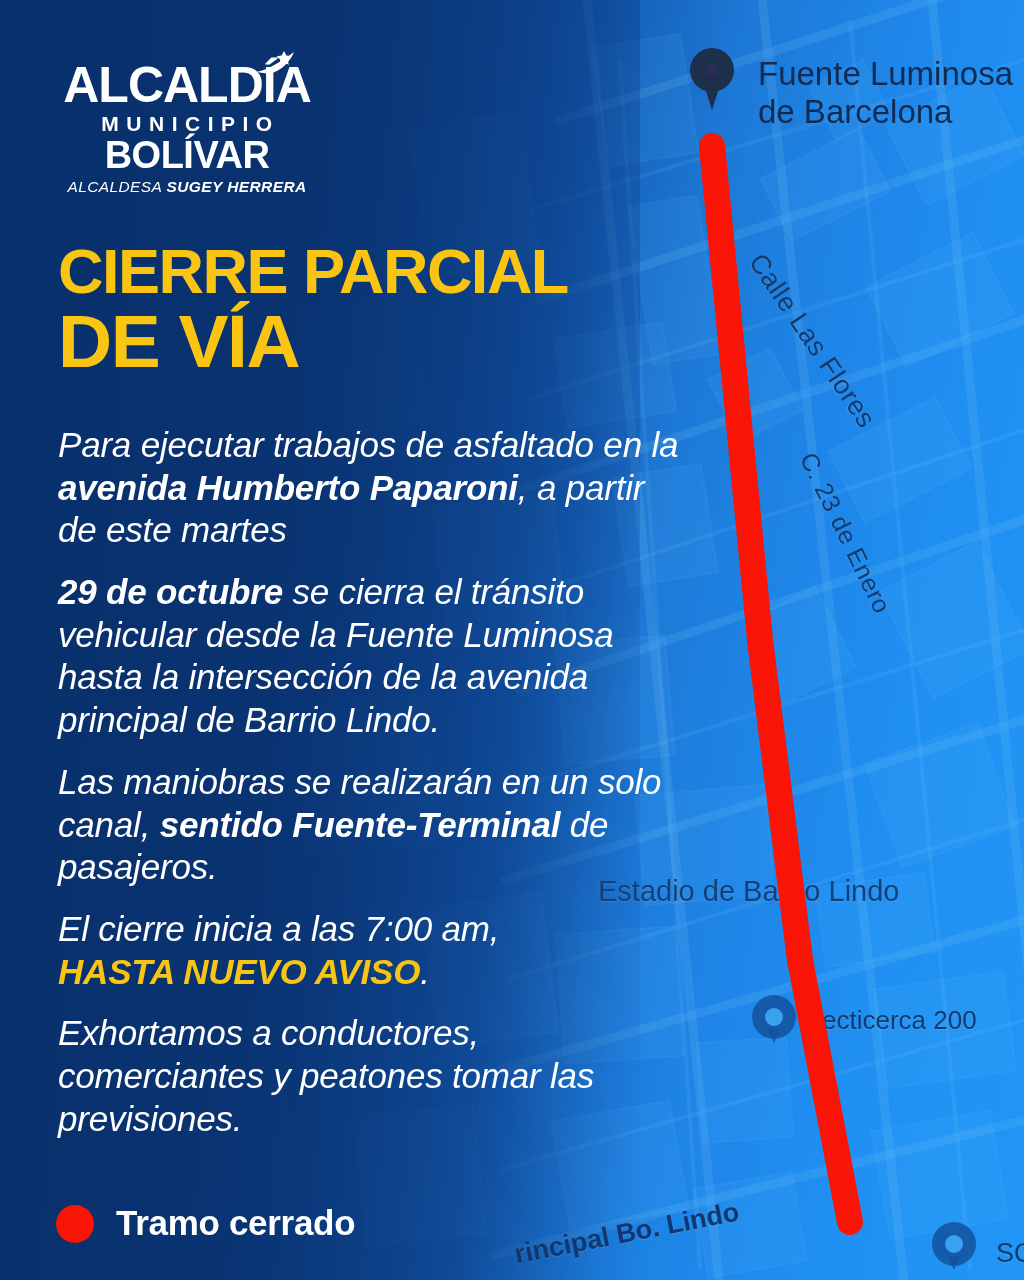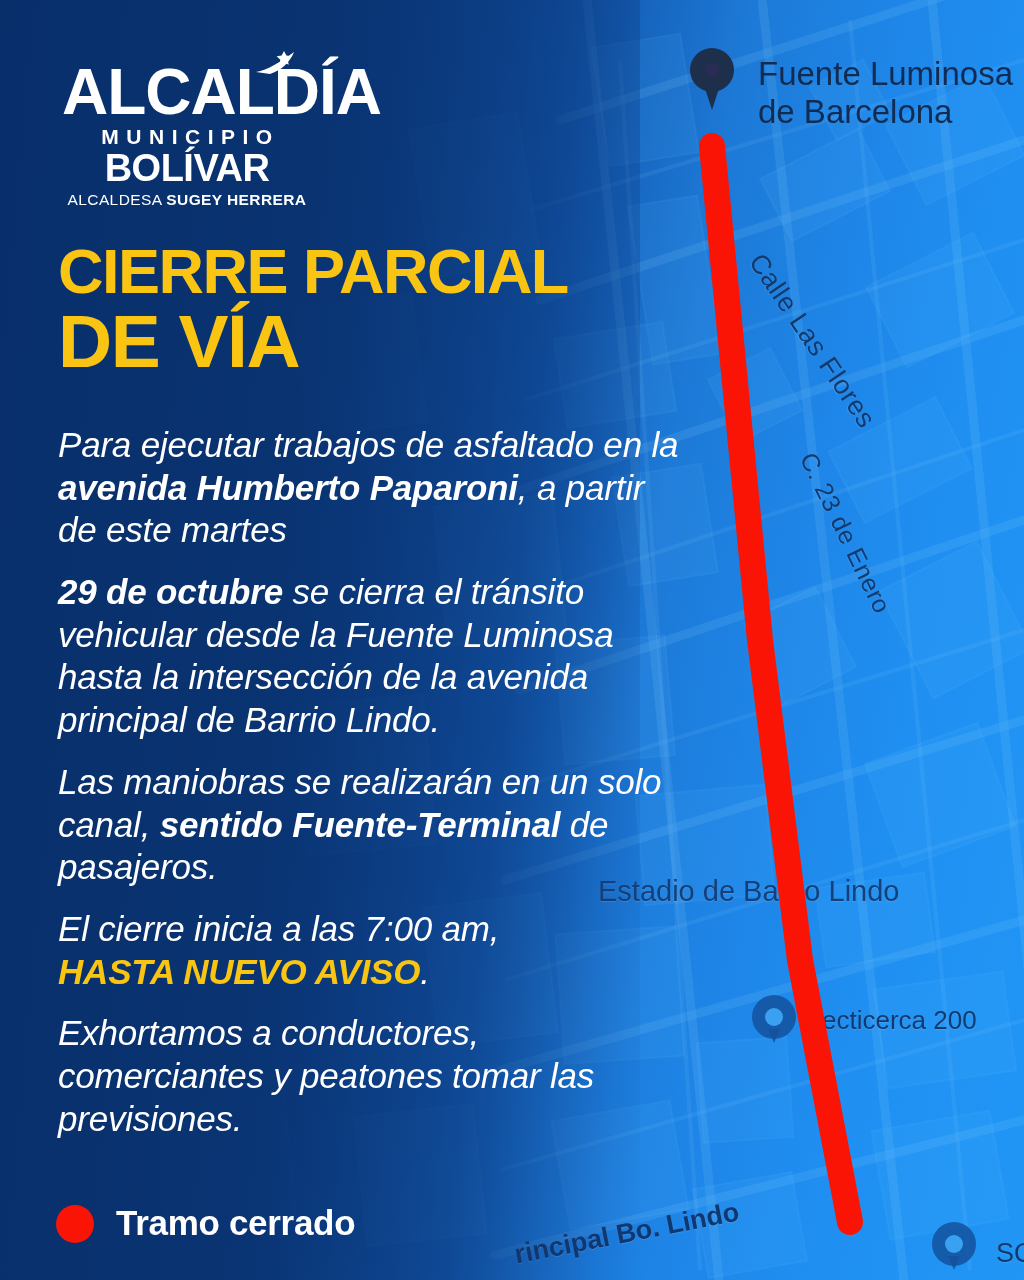--- a/index.html
+++ b/index.html
@@ -180,21 +180,21 @@
   
   .logo {
     position: absolute;
     left: 62px; top: 62px;
     width: 250px;
     color: #ffffff;
     text-align: center;
   }
   .logo .l1 {
     position: relative;
-    font-size: 64px;
+    font-size: 50px;
     font-weight: 800;
     letter-spacing: -1px;
     line-height: .95;
     white-space: nowrap;
   }
   .logo .bird {
     position: absolute;
     right: 6px; top: -12px;
     width: 52px; height: 26px;
   }
@@ -211,20 +211,21 @@
     font-weight: 700;
     letter-spacing: -.5px;
     line-height: 1;
     margin-top: -1px;
   }
   .logo .l4 {
     font-size: 15.5px;
     letter-spacing: .4px;
     margin-top: 4px;
     font-weight: 400;
+    font-style: italic;
   }
   .logo .l4 b { font-weight: 800; }
 
   
   .headline {
     position: absolute;
     left: 58px; top: 243px;
     color: #f9c412;
     font-weight: 800;
     line-height: .92;

